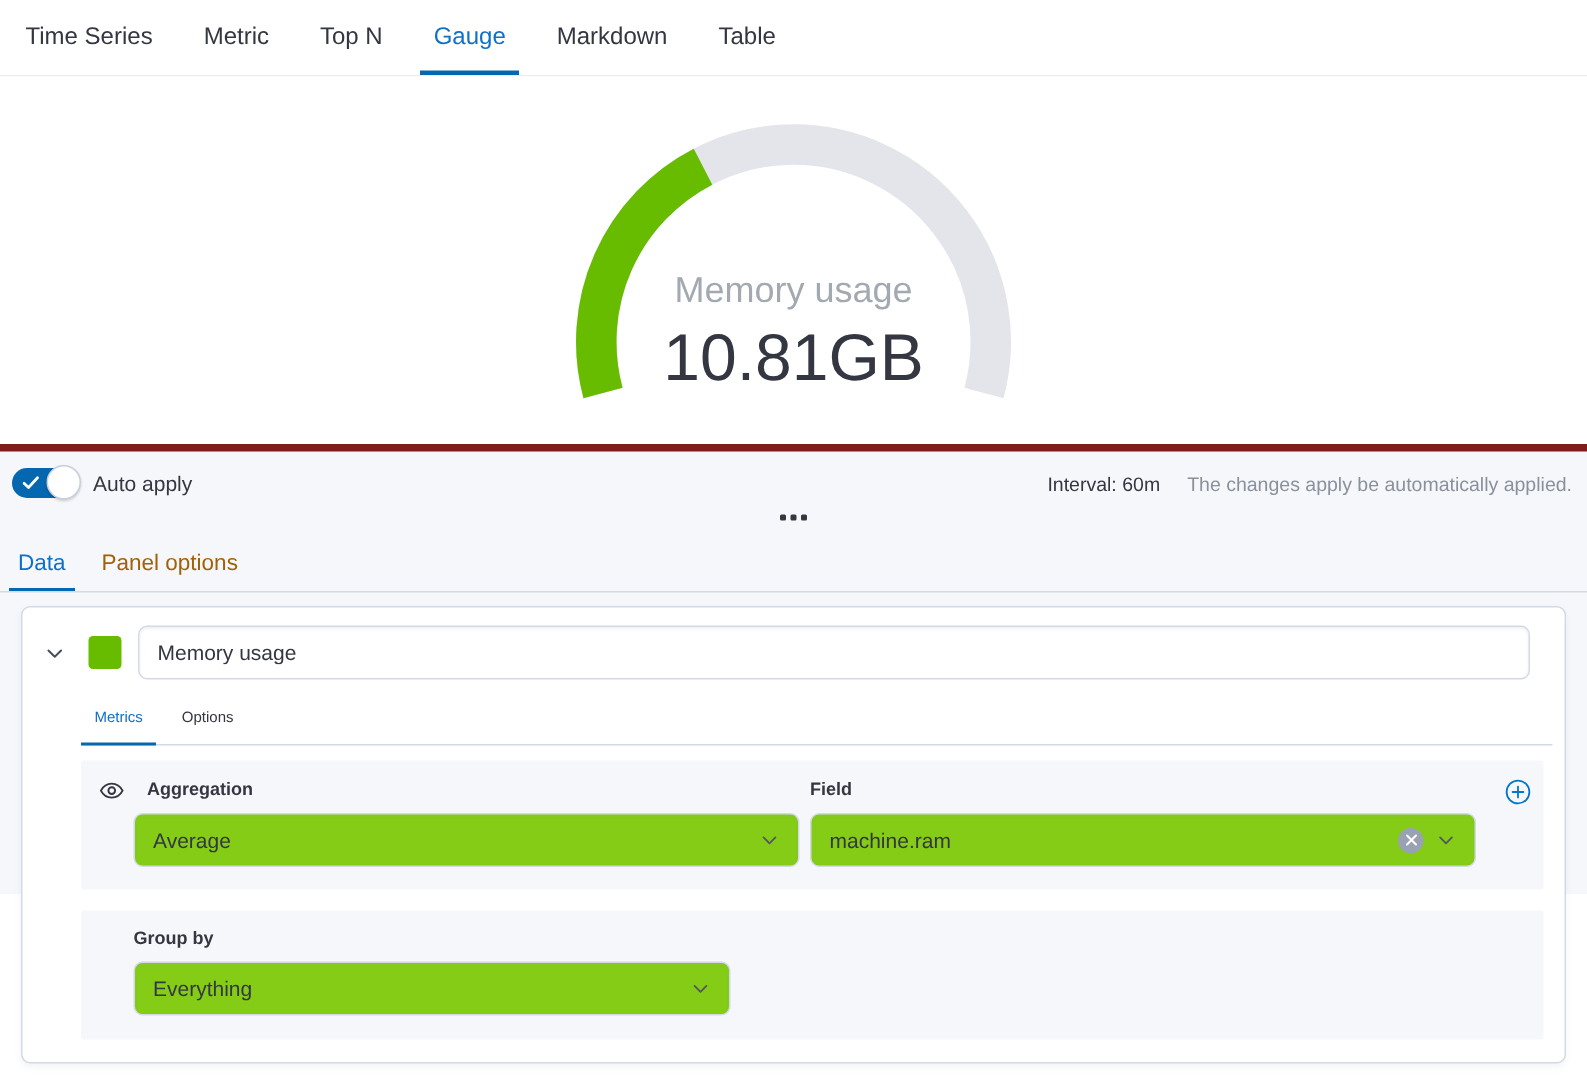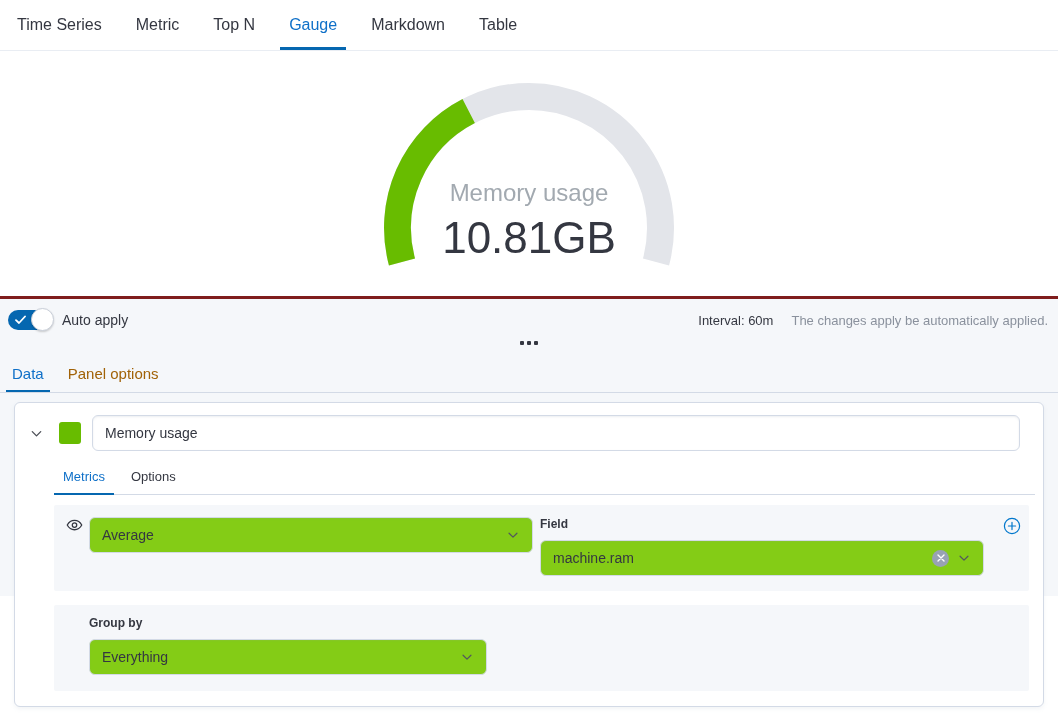--- a/index.html
+++ b/index.html
@@ -20,21 +20,21 @@
   .toptab.active { color:var(--accent); }
   .toptab.active::after { content:""; position:absolute; left:-4px; right:-4px; bottom:0;
             height:3px; background:var(--primary); }
 
   
   .viz { height:245px; position:relative; background:#fff; }
   .gauge-label { font-size:24px; fill:#a2a9b0; }
   .gauge-value { font-size:44px; fill:#343741; }
 
   
-  .lower { background:var(--section); border-top:3px solid #7f1d1d; height:300px; }
+  .lower { background:var(--section); border-top:5px solid #7f1d1d; height:300px; }
 
   .apply-row { display:flex; align-items:center; padding:11px 8px 0 8px; }
   .switch { width:44px; height:20px; border-radius:10px; background:var(--primary);
             position:relative; cursor:pointer; flex:none; }
   .switch .thumb { position:absolute; right:-2px; top:-2px; width:23px; height:23px;
             border-radius:50%; background:#fff; border:1px solid #c9cfd9;
             box-shadow:0 1px 2px rgba(0,0,0,.18); }
   .switch svg { position:absolute; left:7px; top:5px; }
   .apply-label { margin-left:10px; font-size:14px; }
   .apply-right { margin-left:auto; display:flex; align-items:center; gap:18px; padding-right:2px; }
@@ -63,21 +63,21 @@
            display:flex; align-items:center; justify-content:center; color:#4a4d55; flex:none; }
   .swatch { width:22px; height:22px; border-radius:3px; background:var(--green);
            margin-right:11px; cursor:pointer; flex:none; }
   .eui-input { flex:1; height:36px; border:1px solid #d3dae6; border-radius:6px;
            background:#fff; font-size:14px; color:#343741; padding:0 12px;
            font-family:inherit; box-shadow:inset 0 1px 2px rgba(152,162,179,.18); outline:none; }
 
   .series-tabs { display:flex; align-items:stretch; margin:8px 8px 0 39px; height:36px;
            border-bottom:1px solid #d3dae6; }
   .stab { display:flex; align-items:center; padding:0 9px; margin-right:8px;
-           font-size:13px; cursor:pointer; position:relative; color:#343741; }
+           font-size:10px; cursor:pointer; position:relative; color:#343741; }
   .stab.active { color:var(--accent); }
   .stab.active::after { content:""; position:absolute; left:0; right:0; bottom:-1px;
            height:2px; background:var(--primary); }
 
   .section { background:var(--section); margin:10px 14px 0 39px; border-radius:2px; }
   .sec-metric { display:flex; padding:12px 8px 15px 12px; }
   .eye-col { width:23px; padding-top:0; color:#343741; }
   .fields { flex:1; display:flex; gap:7px; }
   .fcol { flex:1; min-width:0; }
   .flabel { font-size:12px; font-weight:700; color:#343741; margin-bottom:9px; }
@@ -165,20 +165,21 @@
 
     <div class="section sec-metric">
       <div class="eye-col">
         <svg width="17" height="17" viewBox="0 0 16 16">
           <path d="M8 3.2 C11.2 3.2 13.6 5.3 14.8 7.6 C13.6 9.9 11.2 12 8 12 C4.8 12 2.4 9.9 1.2 7.6 C2.4 5.3 4.8 3.2 8 3.2 Z" fill="none" stroke="currentColor" stroke-width="1.2"></path>
           <circle cx="8" cy="7.6" r="2.1" fill="none" stroke="currentColor" stroke-width="1.2"></circle>
         </svg>
       </div>
       <div class="fields">
         <div class="fcol">
+          <div class="flabel indent">Aggregation</div>
           <div class="control">
             <span>Average</span>
             <span class="right">
               <span class="chev">
                 <svg width="14" height="14" viewBox="0 0 16 16">
                   <path d="M3.5 6 L8 10.5 L12.5 6" fill="none" stroke="currentColor" stroke-width="1.4" stroke-linecap="round" stroke-linejoin="round"></path>
                 </svg>
               </span>
             </span>
           </div>

